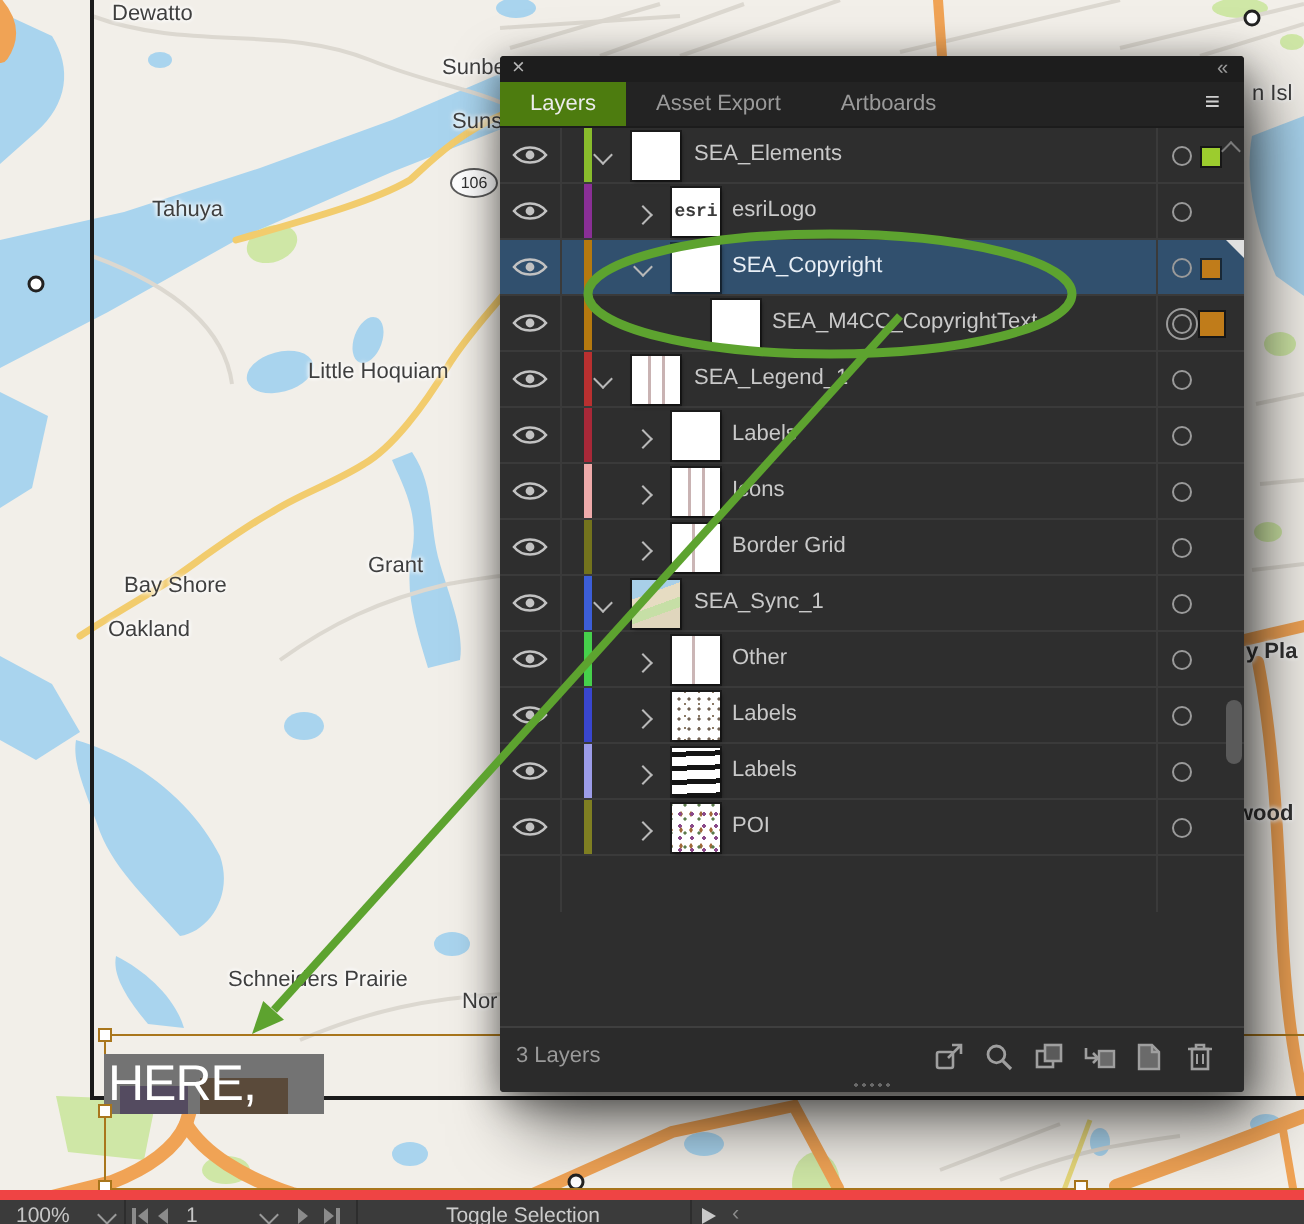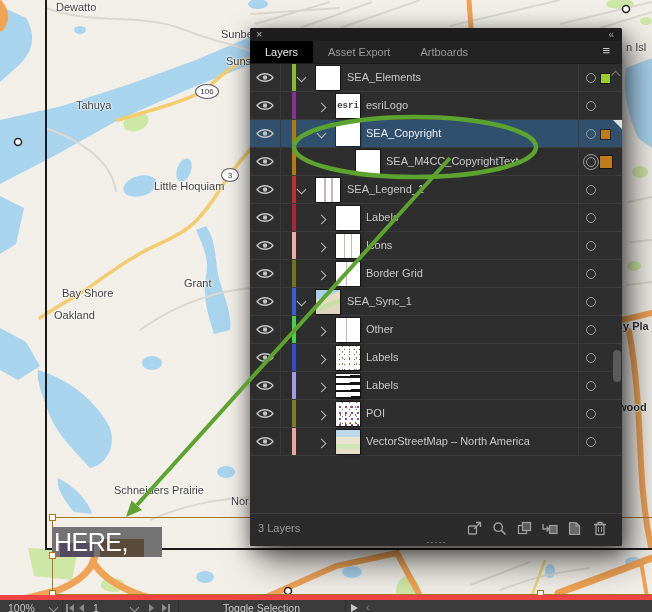--- a/index.html
+++ b/index.html
@@ -5,21 +5,21 @@
   html,body{margin:0;padding:0;background:#555;}
   .viewport{position:relative;width:652px;height:612px;overflow:hidden;
     font-family:"Liberation Sans",sans-serif;background:#f2efe9;}
 
   
   .map-svg{position:absolute;left:0;top:0;z-index:0;}
   .map-label{position:absolute;z-index:2;font-size:11px;color:#3f3f3f;white-space:nowrap;
     text-shadow:0 0 2px #fff,0 0 2px #fff,0 0 3px #fff;}
   .map-label.bold{font-weight:bold;color:#333;}
   .shield{position:absolute;z-index:2;background:#fff;border:1px solid #5a5a5a;border-radius:50%;
-    font-size:8px;color:#333;display:flex;align-items:center;justify-content:center;}
+    font-size:8px;color:#333;display:flex;align-items:center;justify-content:center;margin-left:30px;}
 
   
   .ab-line{position:absolute;background:#1b1b1b;z-index:3;}
 
   
   .sel-line{position:absolute;background:#a9761c;z-index:4;}
   .sel-handle{position:absolute;width:7px;height:7px;background:#fff;border:1.5px solid #a9761c;
     box-sizing:border-box;z-index:6;}
 
   .copyright-box{position:absolute;left:52px;top:527px;width:110px;height:30px;z-index:5;
@@ -32,21 +32,21 @@
   .panel{position:absolute;left:250px;top:28px;width:372px;height:518px;z-index:10;
     background:#2e2e2e;border-radius:2px;
     box-shadow:10px 16px 34px rgba(0,0,0,.55),0 4px 18px rgba(0,0,0,.45);}
   .panel-titlebar{position:absolute;left:0;top:0;right:0;height:13px;background:#1d1d1d;
     border-radius:2px 2px 0 0;}
   .panel-close{position:absolute;left:6px;top:0px;font-size:11px;color:#b5b5b5;line-height:13px;cursor:default;}
   .panel-collapse{position:absolute;right:10px;top:0;font-size:10px;color:#9a9a9a;line-height:13px;letter-spacing:-2px;}
   .tabbar{position:absolute;left:0;top:13px;right:0;height:22px;background:#232323;display:flex;
     border-bottom:1px solid #1c1c1c;}
   .tab{padding:0 15px;line-height:22px;font-size:11px;color:#9a9a9a;white-space:nowrap;}
-  .tab.active{background:#000000;color:#ececec;text-align:center;}
+  .tab.active{background:#4d7c0f;color:#ececec;text-align:center;}
   .panel-menu{position:absolute;right:12px;top:15px;font-size:13px;color:#cfcfcf;}
 
   .rows{position:absolute;left:0;top:36px;right:0;height:392px;}
   .colsep{position:absolute;top:0;height:392px;width:1px;background:#3a3a3a;z-index:1;}
   .row{position:absolute;left:0;right:0;height:28px;border-bottom:1px solid #3a3a3a;box-sizing:border-box;}
   .row.sel{background:#31506e;}
   .eyecol{position:absolute;left:0;top:0;width:30px;height:100%;display:flex;align-items:center;justify-content:center;}
   .cbar{position:absolute;left:42px;top:0;width:4px;height:100%;}
   .chev{position:absolute;top:12px;width:6px;height:6px;border-right:1.4px solid #b8b8b8;border-bottom:1.4px solid #b8b8b8;}
   .chev.down{transform:rotate(45deg);top:10px;}
@@ -426,33 +426,20 @@
               <circle cx="9" cy="5.5" r="2.2" fill="#c2c2c2"></circle>
             </svg>
           </span>
         <span class="cbar" style="background-color: rgb(127, 127, 34);"></span>
         <span class="chev right"></span>
         <span class="thumb t-poi"></span>
         <span class="lab">POI</span>
         <span class="target"></span>
       </div>
 
-      <div class="row d1" style="top:364px">
-        <span class="eyecol">
-            <svg width="18" height="11">
-              <path d="M1,5.5 C5,.5 13,.5 17,5.5 C13,10.5 5,10.5 1,5.5 Z" fill="none" stroke="#c2c2c2" stroke-width="1.3"></path>
-              <circle cx="9" cy="5.5" r="2.2" fill="#c2c2c2"></circle>
-            </svg>
-          </span>
-        <span class="cbar" style="background-color: rgb(237, 163, 163);"></span>
-        <span class="chev right"></span>
-        <span class="thumb t-map2"></span>
-        <span class="lab">VectorStreetMap – North America</span>
-        <span class="target"></span>
-      </div>
     </div>
 
     <div class="scrolltrack">
       <span class="scroll-up"></span>
       <span class="scrollthumb"></span>
     </div>
 
     <div class="panel-footer">
       <span class="footer-count">3 Layers</span>
       <span class="footer-icons">

